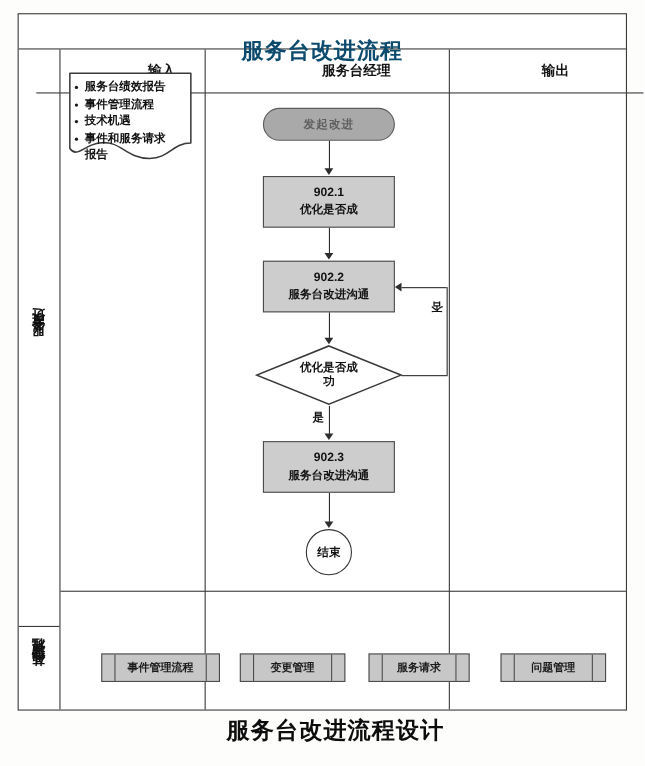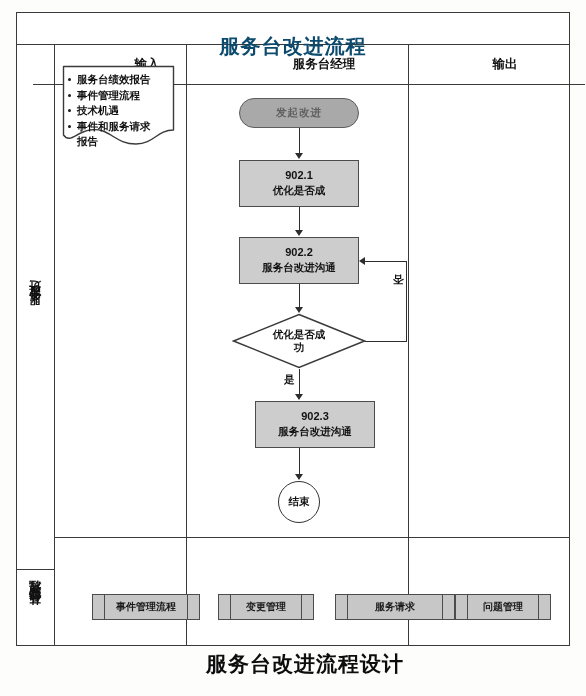--- a/index.html
+++ b/index.html
@@ -235,40 +235,40 @@
     <div class="conn hline" style="left:348px;top:327.5px;width:42px;"></div>
     <div class="conn vline" style="left:388.7px;top:248px;height:80px;"></div>
     <div class="conn hline" style="left:348px;top:247.5px;width:41px;"></div>
     <div class="arrow-l" style="left:342px;top:244px;"></div>
     <div class="edge-lbl vert" style="left:374px;top:280px;">否</div>
 
     <div class="conn vline" style="left:281.5px;top:356px;height:28px;"></div>
     <div class="arrow-d" style="left:278px;top:381px;"></div>
     <div class="edge-lbl" style="left:267px;top:360px;">是</div>
 
-    <div class="shape proc" style="left:238px;top:388px;width:120px;height:47px;">
+    <div class="shape proc" style="left:222px;top:388px;width:120px;height:47px;">
       <div class="num">902.3</div>
       <div class="lbl">服务台改进沟通</div>
     </div>
 
     <div class="conn vline" style="left:281.5px;top:435px;height:29px;"></div>
     <div class="arrow-d" style="left:278px;top:461px;"></div>
 
     <div class="shape end-node" style="left:261px;top:468px;width:42px;height:42px;">
       <span>结束</span>
     </div>
 
 
     <div class="predef" style="left:75px;top:581px;width:108px;height:26px;">
       <span>事件管理流程</span>
     </div>
     <div class="predef" style="left:201px;top:581px;width:96px;height:26px;">
       <span>变更管理</span>
     </div>
-    <div class="predef" style="left:318px;top:581px;width:120px;height:26px;">
+    <div class="predef" style="left:318px;top:581px;width:92px;height:26px;">
       <span>服务请求</span>
     </div>
     <div class="predef" style="left:438px;top:581px;width:96px;height:26px;">
       <span>问题管理</span>
     </div>
 
   </div>
 
   <div class="caption">服务台改进流程设计</div>
 

